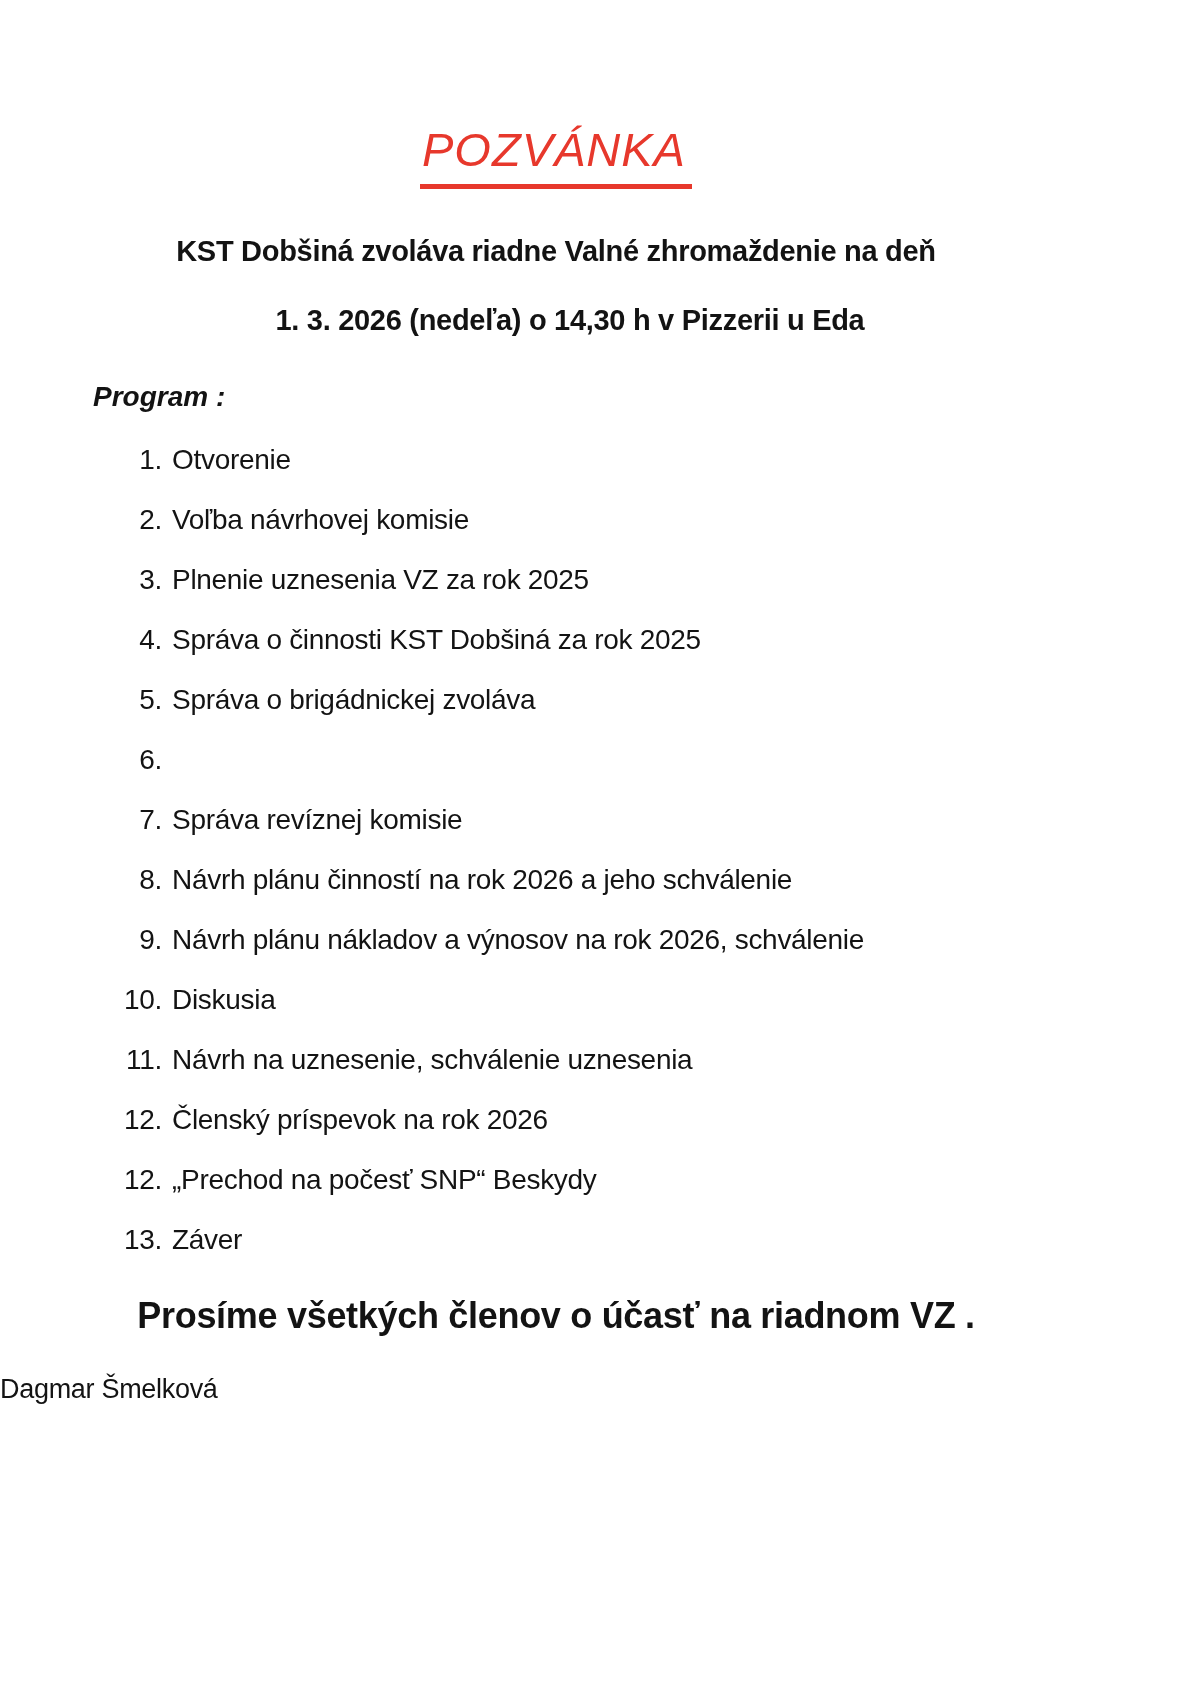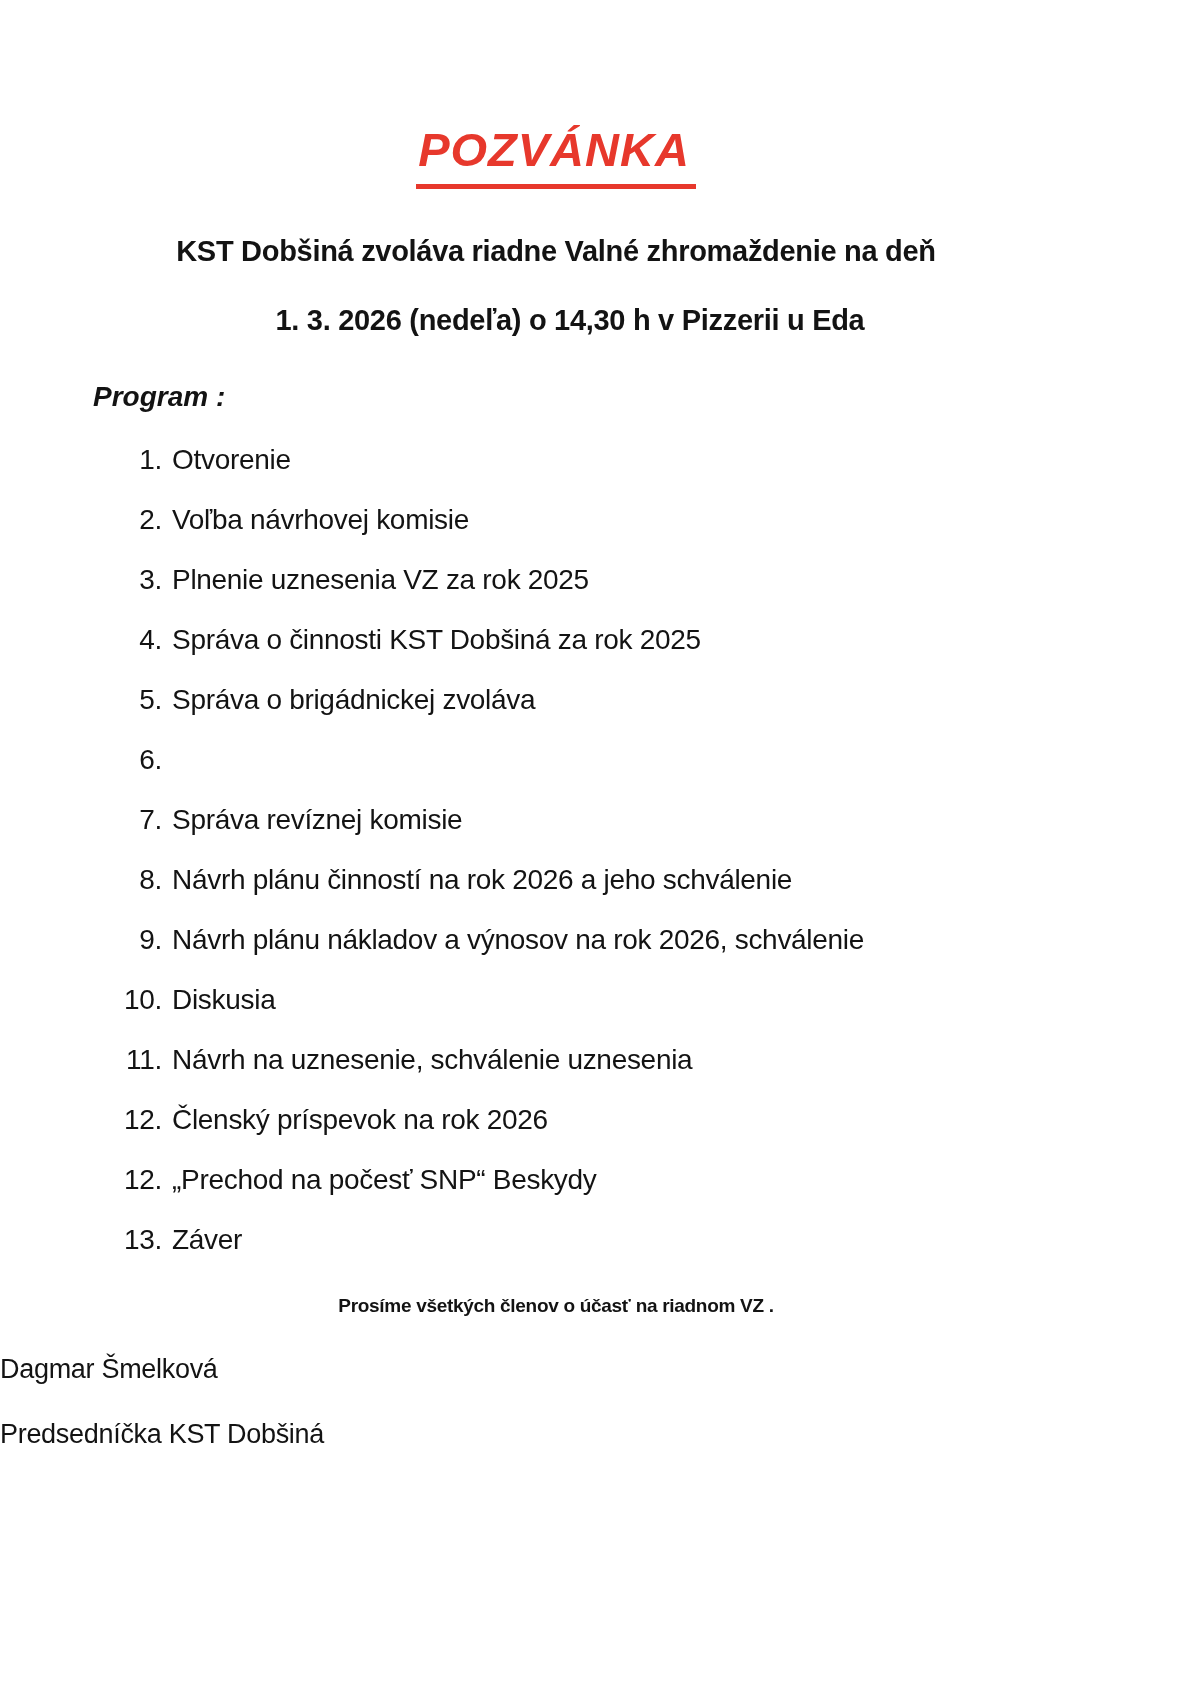--- a/index.html
+++ b/index.html
@@ -20,21 +20,21 @@
     width: 1112px;
     padding-top: 122px;
   }
   .doc-title {
     text-align: center;
     margin-bottom: 46px;
   }
   .doc-title span {
     display: inline-block;
     font-size: 47px;
-    font-weight: bold;
+    font-weight: normal;
     font-style: italic;
     letter-spacing: 1px;
     color: #e7382c;
     border-bottom: 5px solid #e7382c;
     padding: 0 6px 7px 2px;
   }
   .heading {
     text-align: center;
     font-weight: bold;
     font-size: 29px;
@@ -61,21 +61,21 @@
   .item-num {
     width: 172px;
     padding-right: 10px;
     text-align: right;
     flex: 0 0 auto;
   }
   .item-text { flex: 1 1 auto; }
   .closing {
     text-align: center;
     font-weight: bold;
-    font-size: 19px;
+    font-size: 36px;
     margin-top: 42px;
     letter-spacing: -0.3px;
   }
   .sig {
     font-size: 27px;
     letter-spacing: -0.3px;
   }
   .sig-name { margin-top: 37px; }
   .sig-role { margin-top: 34px; }
 </style>
@@ -150,16 +150,15 @@
       <div class="program-item">
         <span class="item-num">13.</span>
         <span class="item-text">Záver</span>
       </div>
     </div>
 
     <div class="closing">Prosíme všetkých členov o účasť na riadnom VZ .</div>
 
     <div class="sig sig-name">Dagmar Šmelková</div>
 
-    <div class="sig sig-role">Predsedníčka KST Dobšiná</div>
 
   </div>
 </div>
 
 </body></html>

